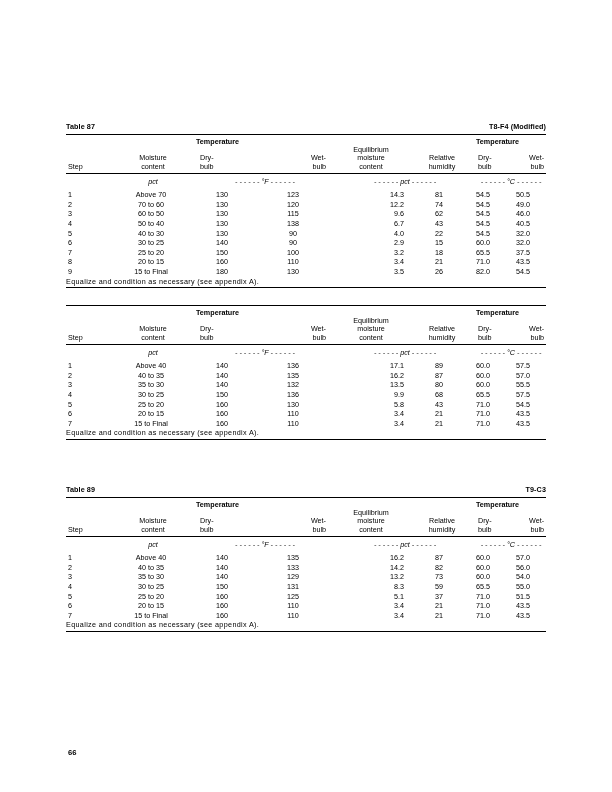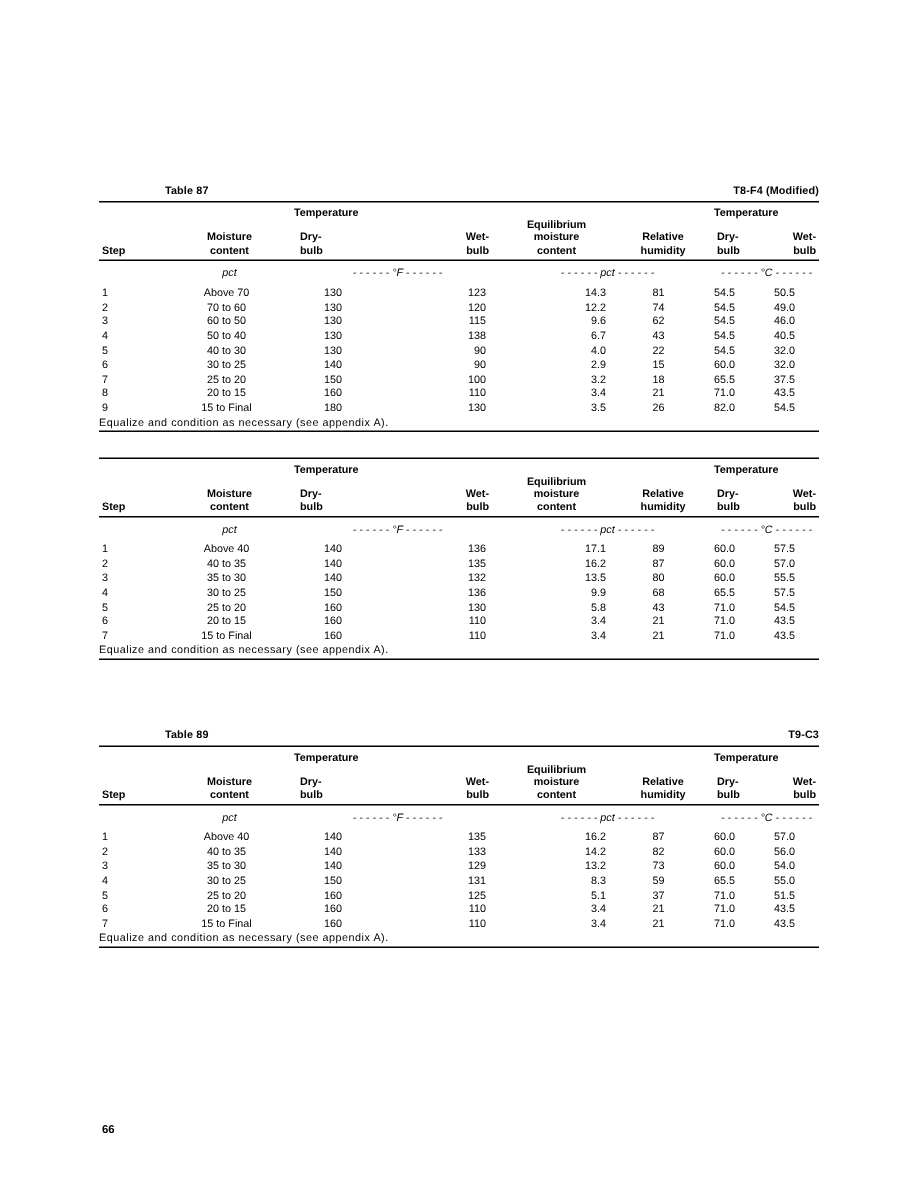--- a/index.html
+++ b/index.html
@@ -32,21 +32,21 @@
 
   .table-caption-row {
     display: flex;
     justify-content: space-between;
     align-items: flex-end;
     font-size: 7.2px;
     font-weight: bold;
     letter-spacing: 0.1px;
     padding-bottom: 3px;
   }
-  .caption-left { text-align: left; margin-left: 44px; }
+  .caption-left { text-align: left; }
   .caption-right { }
 
   table.data-table {
     width: 480px;
     border-collapse: collapse;
     font-size: 7.2px;
     table-layout: fixed;
   }
   table.data-table col.c-step   { width: 44px; }
   table.data-table col.c-mc     { width: 86px; }
@@ -60,21 +60,21 @@
   .rule-thick-top td {
     border-top: 1.6px solid #000;
   }
   .grp-head td {
     font-weight: bold;
     padding: 2px 0 0 0;
     vertical-align: bottom;
     font-size: 7.2px;
   }
   .col-head td {
-    font-weight: bold;
+    font-weight: normal;
     vertical-align: bottom;
     padding: 0 0 2px 0;
     line-height: 8.4px;
     font-size: 7.2px;
   }
   .col-head td.ch-step { text-align: left; padding-left: 2px; }
   .col-head td.ch-center { text-align: center; }
   .col-head td.ch-dry { text-align: left; padding-left: 4px; }
   .col-head td.ch-wet { text-align: right; padding-right: 8px; }
   .col-head td.ch-cdry { text-align: left; padding-left: 2px; }
@@ -100,21 +100,21 @@
 
   .data-row td {
     padding: 0;
     line-height: 9.6px;
     font-size: 7.2px;
     white-space: nowrap;
   }
   .data-row td.d-step { text-align: left; padding-left: 2px; }
   .data-row td.d-mc { text-align: center; padding-right: 4px; }
   .data-row td.d-fdry { text-align: center; padding-right: 14px; }
-  .data-row td.d-fwet { text-align: right; padding-right: 10px; }
+  .data-row td.d-fwet { text-align: center; padding-right: 10px; }
   .data-row td.d-emc { text-align: right; padding-right: 4px; }
   .data-row td.d-rh { text-align: center; padding-right: 6px; }
   .data-row td.d-cdry { text-align: left; padding-left: 0px; }
   .data-row td.d-cwet { text-align: right; padding-right: 16px; }
 
   .note-row td {
     padding: 0 0 1px 0;
     font-size: 7.2px;
     text-align: left;
     line-height: 9.6px;

